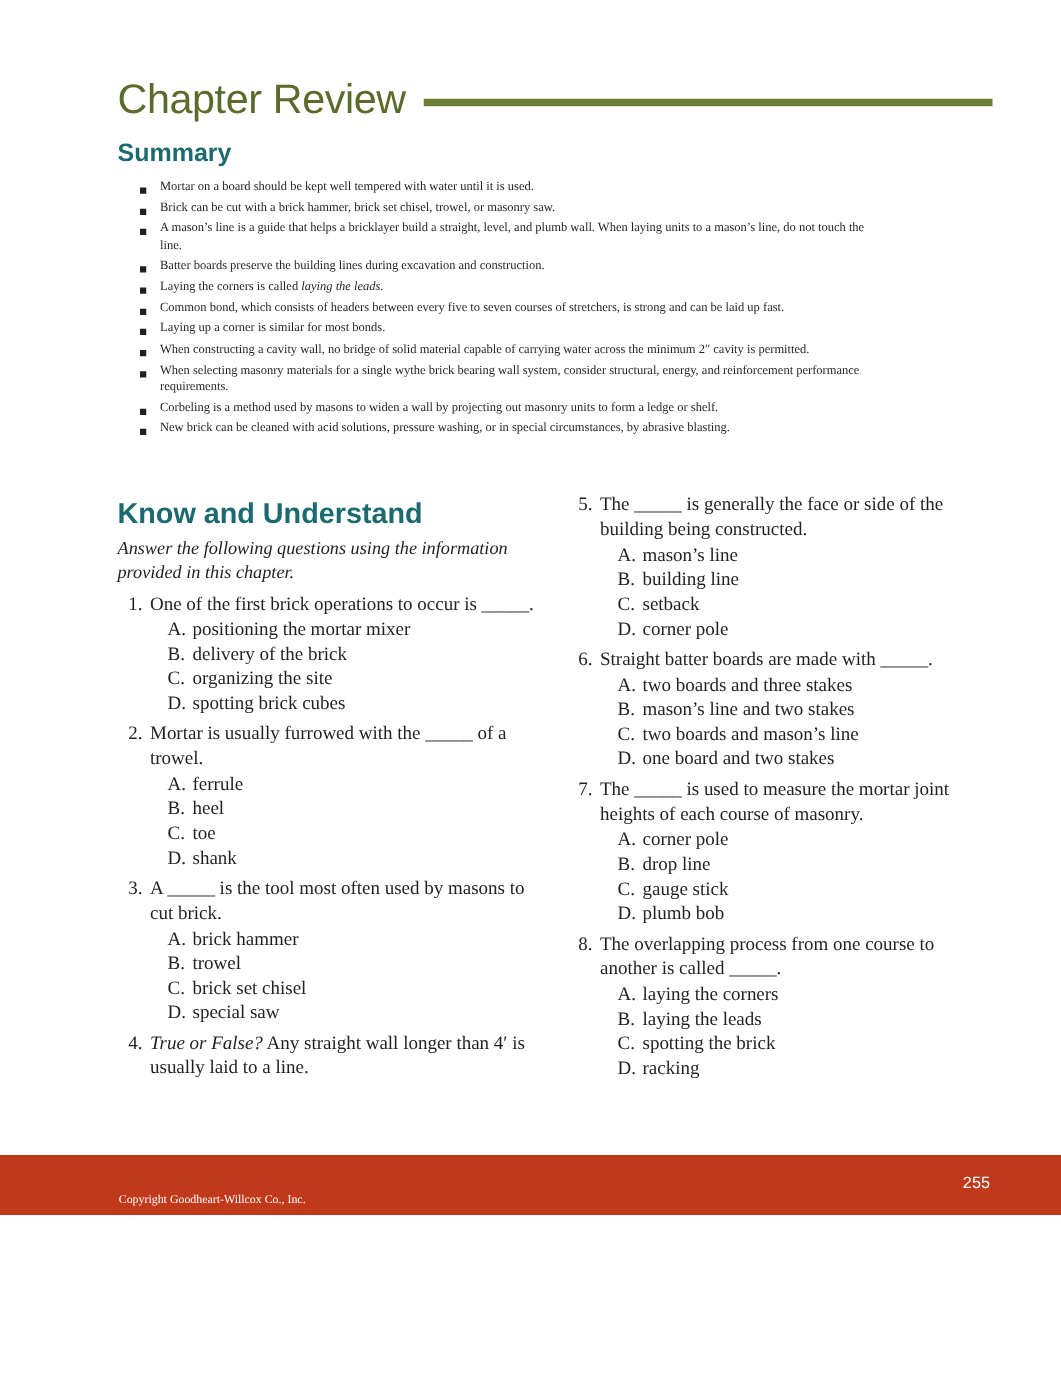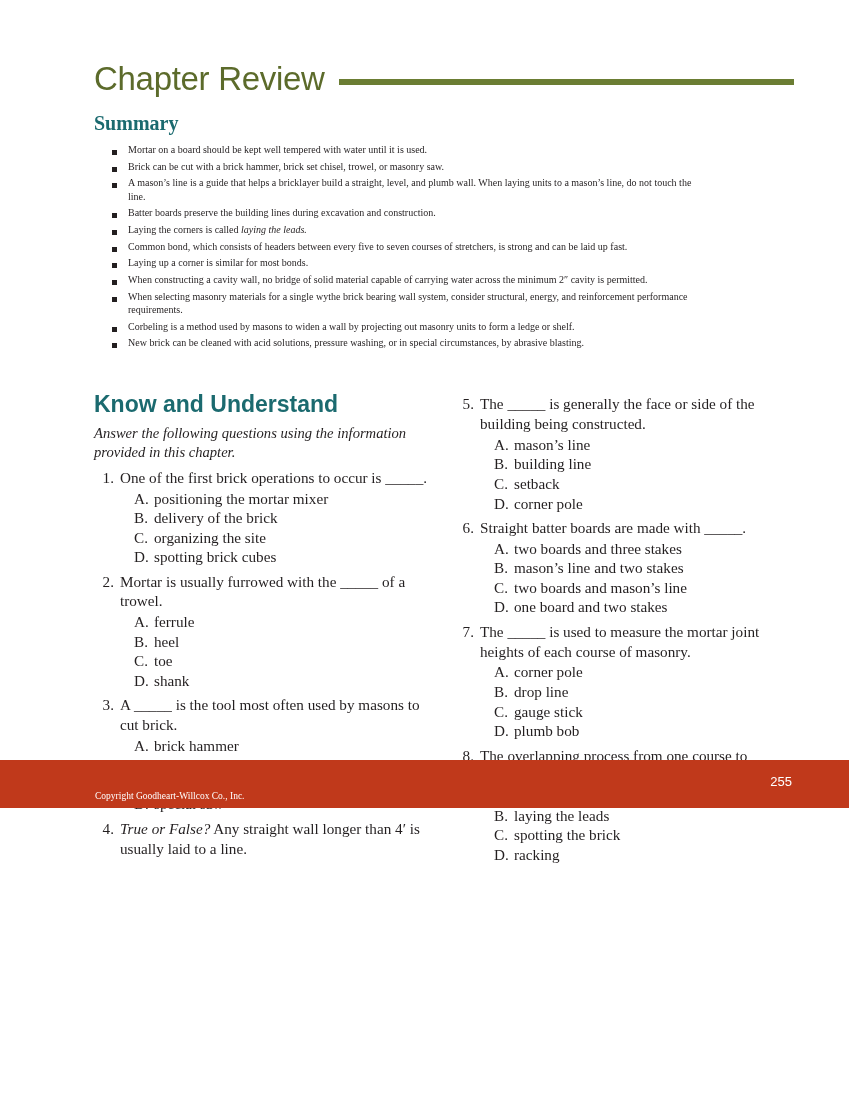--- a/index.html
+++ b/index.html
@@ -11,21 +11,21 @@
     height: 1100px;
     background: #ffffff;
     font-family: "Liberation Serif", serif;
     color: #231f20;
     position: relative;
     overflow: hidden;
   }
   .page {
     position: relative;
     width: 849px;
-    height: 808px;
+    height: 972px;
   }
   .content {
     position: absolute;
     left: 94px;
     top: 60px;
     width: 700px;
   }
   
   .chapter-header {
     display: flex;
@@ -42,21 +42,21 @@
     white-space: nowrap;
   }
   .chapter-rule {
     flex: 1;
     height: 6px;
     background: #6b7d33;
     margin-top: 6px;
   }
   
   .section-title-summary {
-    font-family: Liberation Serif, serif;
+    font-family: Liberation Sans, sans-serif;
     font-size: 20px;
     font-weight: bold;
     color: #1b6a6f;
     margin: 6px 0 8px 0;
   }
   ul.summary-list {
     list-style: none;
     margin: 0;
     padding: 0 0 0 18px;
   }
@@ -84,20 +84,21 @@
     font-size: 23px;
     font-weight: bold;
     color: #1b6a6f;
     margin: 0 0 6px 0;
   }
   .columns {
     position: relative;
     margin-top: 42px;
     display: flex;
     gap: 24px;
+    align-items: flex-end;
   }
   .col {
     width: 336px;
   }
   .col-right {
     padding-top: 3px;
   }
   .ku-instructions {
     font-style: italic;
     font-size: 14.6px;

